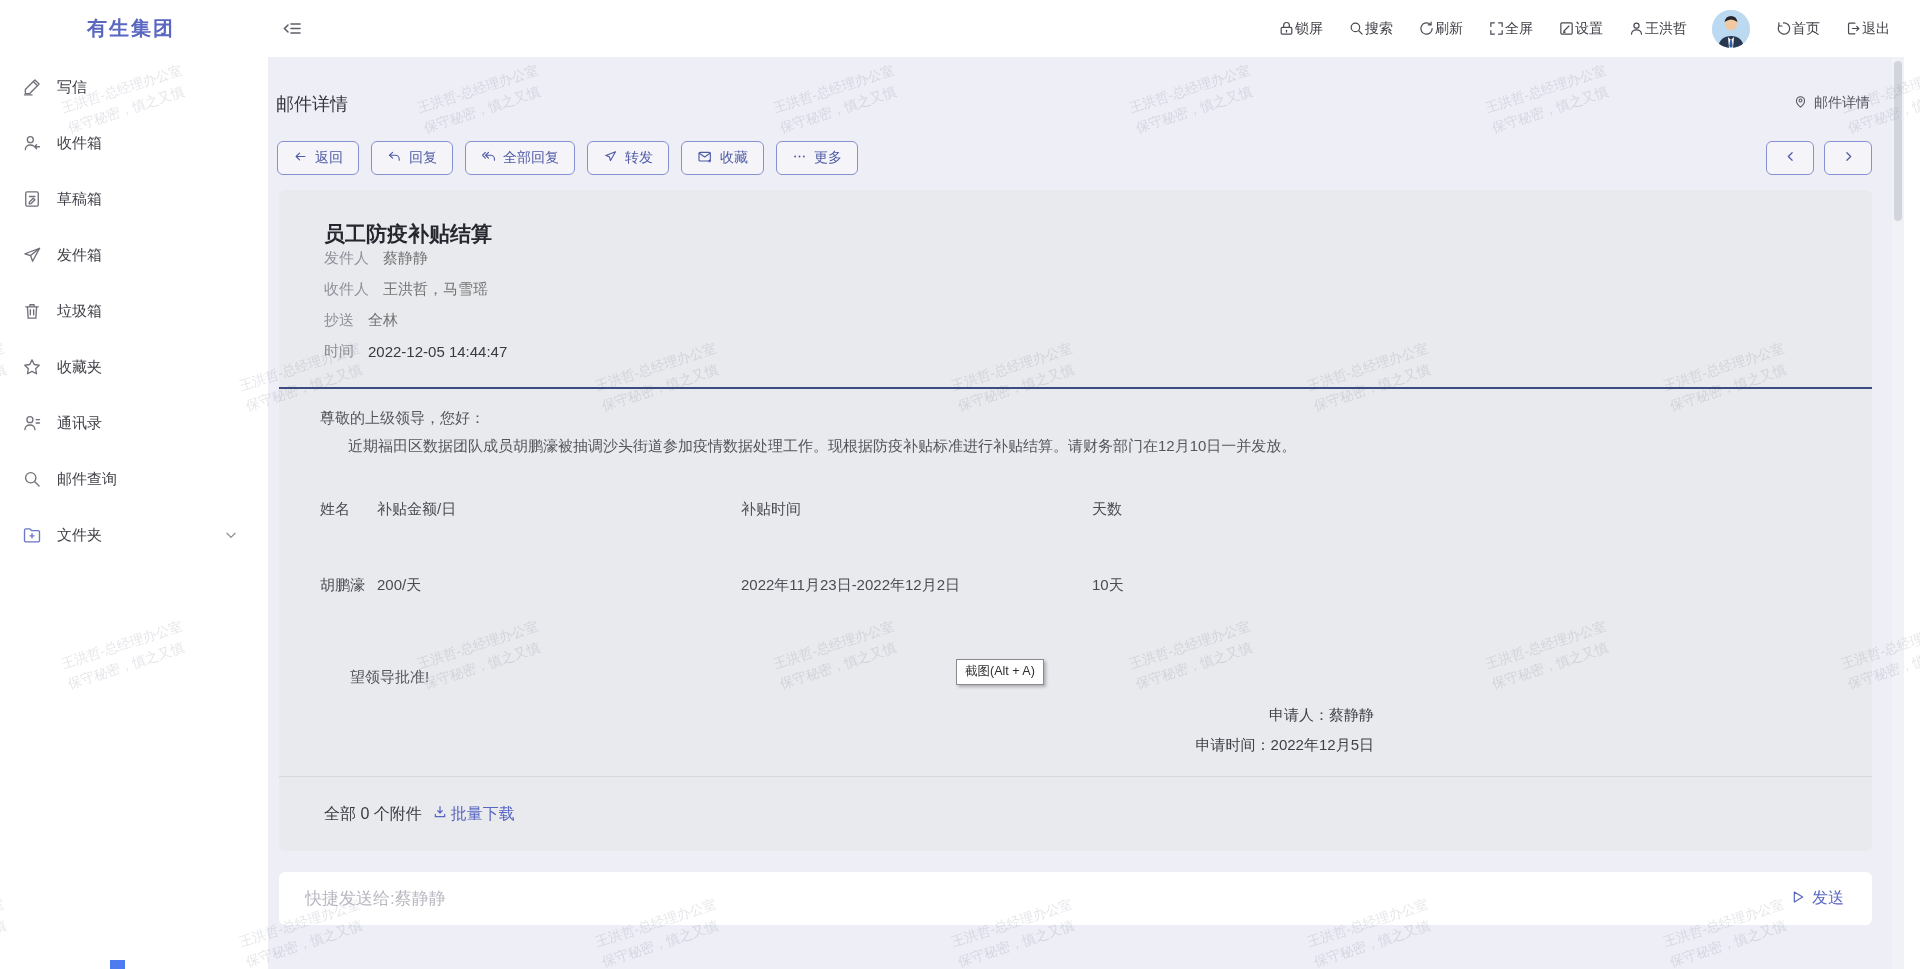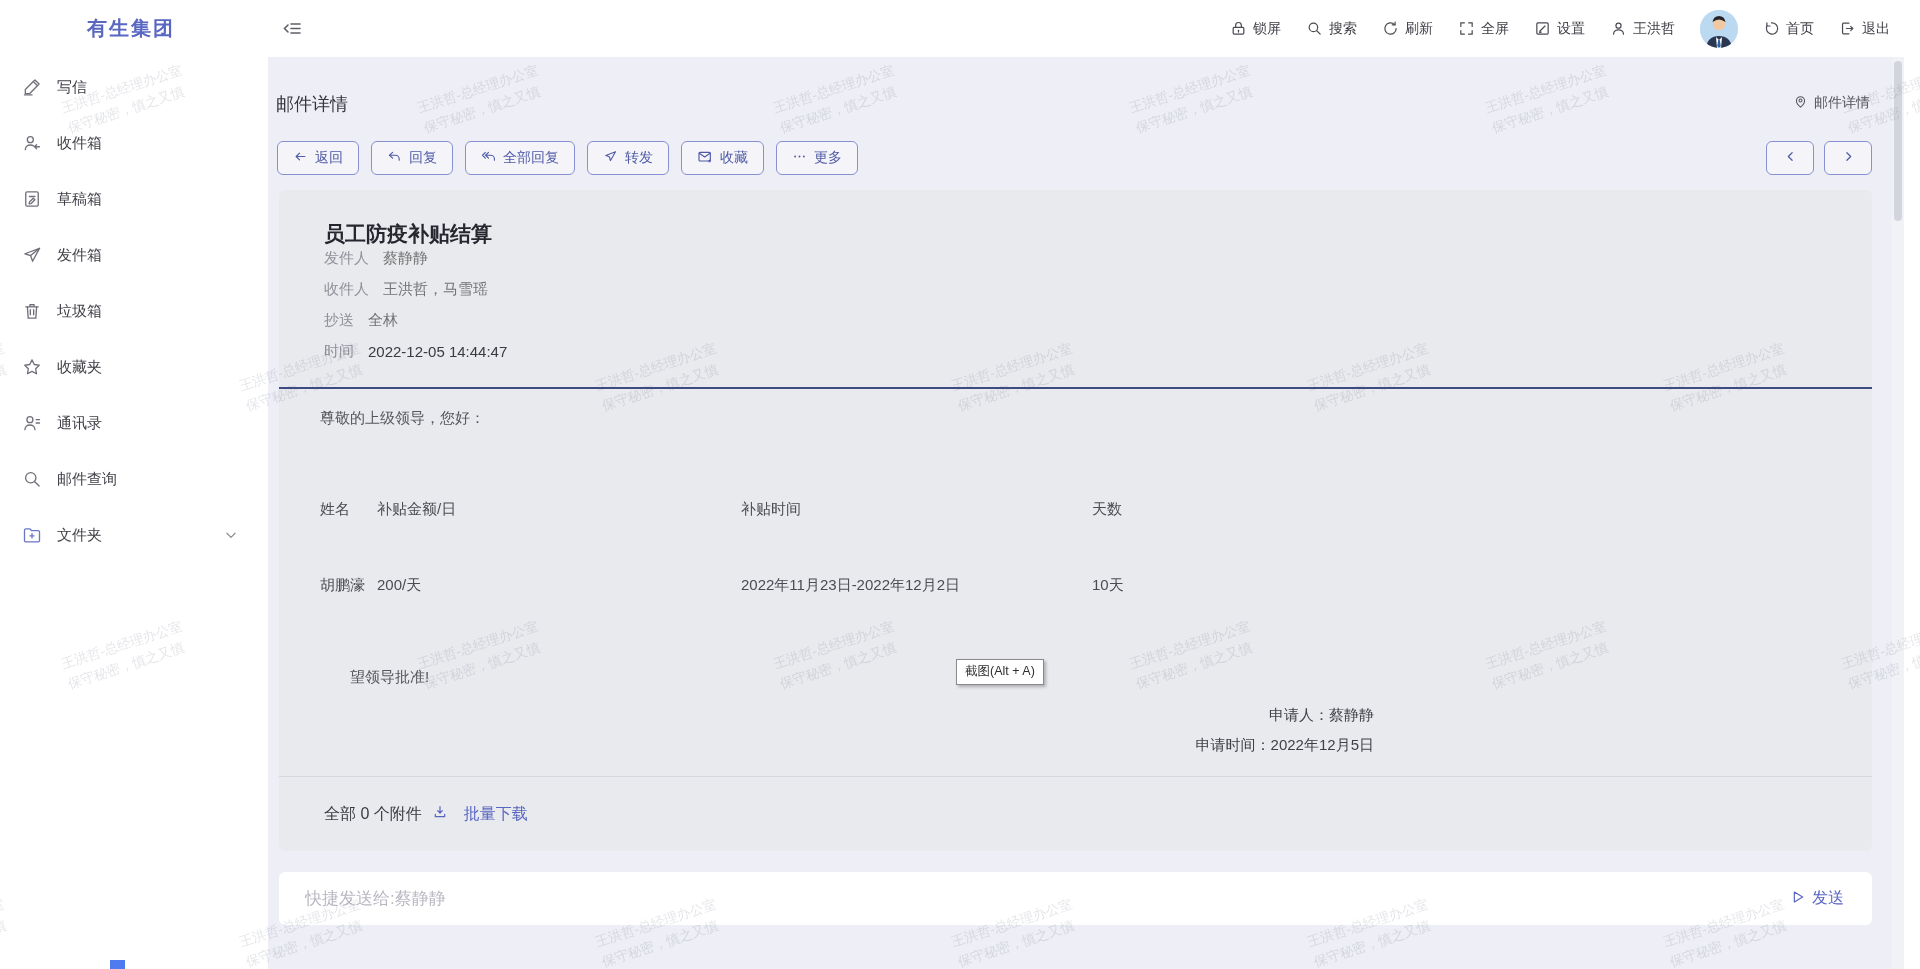--- a/index.html
+++ b/index.html
@@ -6,21 +6,21 @@
   html,body { background:#fff; }
   body { font-family:"Liberation Sans","DejaVu Sans",sans-serif; }
   .screen { position:relative; width:1920px; height:969px; overflow:hidden; background:#fff; }
 
   
   .top-header { position:absolute; left:0; top:0; width:1920px; height:57px; background:#fff; z-index:5; }
   .logo { position:absolute; left:0; top:0; width:262px; height:57px; display:flex; align-items:center; justify-content:center;
           color:#5a67c1; font-size:20px; font-weight:600; letter-spacing:2px; }
   .collapse-btn { position:absolute; left:280px; top:17px; width:24px; height:24px; cursor:pointer; color:#5f5f68; }
   .header-actions { position:absolute; right:30px; top:0; height:57px; display:flex; align-items:center; gap:25px; }
-  .h-item { display:flex; align-items:center; gap:6px; color:#3e3e46; font-size:14px; cursor:pointer; }
+  .h-item { display:flex; align-items:center; gap:0; color:#3e3e46; font-size:14px; cursor:pointer; }
   .h-item svg { display:block; }
   .avatar { width:38px; height:38px; border-radius:50%; overflow:hidden; background:#cfe3f5; cursor:pointer; }
 
   
   .sidebar { position:absolute; left:0; top:57px; width:268px; height:912px; background:#fff; z-index:4; }
   .side-item { position:absolute; left:0; width:262px; height:46px; display:flex; align-items:center; cursor:pointer; }
   .side-item .s-icon { position:absolute; left:22px; width:20px; height:20px; color:#70707a; }
   .side-item .s-label { position:absolute; left:57px; font-size:15px; color:#3e3e46; }
   .side-item .s-chevron { position:absolute; right:24px; width:14px; height:14px; color:#8a8a93; }
   .s-icon.accent { color:#6a76c9; }
@@ -45,21 +45,21 @@
   .meta-plain { color:#3a3a42; }
   .mail-divider { position:absolute; left:0; top:197px; width:1593px; height:2px; background:#3c4b82; }
   .greeting { position:absolute; left:41px; top:219px; font-size:15px; color:#55555d; }
   .paragraph { position:absolute; left:69px; top:247px; font-size:15px; color:#55555d; }
   .tbl-cell { position:absolute; font-size:15px; color:#4b4b53; white-space:nowrap; }
   .closing { position:absolute; left:71px; top:478px; font-size:15px; color:#55555d; }
   .applicant-block { position:absolute; left:645px; top:510px; width:450px; text-align:right; font-size:15px; color:#3f3f47; line-height:30px; }
   .attach-footer { position:absolute; left:0; top:586px; width:1593px; height:75px; border-top:1px solid #d6d6de;
                    display:flex; align-items:center; padding-left:45px; gap:10px; }
   .attach-summary { font-size:16px; color:#3a3a42; }
-  .attach-link { display:flex; gap:16px; font-size:16px; color:#5966c1; cursor:pointer; }
+  .attach-link { display:flex; gap:3px; font-size:16px; color:#5966c1; cursor:pointer; }
 
   
   .capture-tooltip { position:absolute; left:710px; top:602px; background:#fff; border:1px solid #8a8a8a;
                      box-shadow:2px 2px 3px rgba(0,0,0,0.25); padding:3px 8px 4px; font-size:12.5px; color:#2e2e2e; z-index:60; }
 
   
   .quick-send { position:absolute; left:33px; top:815px; width:1593px; height:53px; background:#fff; border-radius:6px; }
   .qs-input { position:absolute; left:0; top:0; width:100%; height:100%; border:none; outline:none; background:transparent;
               padding:0 120px 0 26px; font-size:17px; color:#3a3a42; font-family:inherit; }
   .qs-input::placeholder { color:#b8b8c2; }
@@ -384,20 +384,21 @@
         <span class="meta-value">全林</span>
       </div>
       <div class="meta-row" style="top:149px">
         <span class="meta-label">时间</span>
         <span class="meta-plain">2022-12-05 14:44:47</span>
       </div>
 
       <div class="mail-divider"></div>
 
       <p class="greeting">尊敬的上级领导，您好：</p>
+      <p class="paragraph">近期福田区数据团队成员胡鹏濠被抽调沙头街道参加疫情数据处理工作。现根据防疫补贴标准进行补贴结算。请财务部门在12月10日一并发放。</p>
 
       <div>
         <span class="tbl-cell" style="left:41px;top:310px">姓名</span>
         <span class="tbl-cell" style="left:98px;top:310px">补贴金额/日</span>
         <span class="tbl-cell" style="left:462px;top:310px">补贴时间</span>
         <span class="tbl-cell" style="left:813px;top:310px">天数</span>
 
         <span class="tbl-cell" style="left:41px;top:386px">胡鹏濠</span>
         <span class="tbl-cell" style="left:98px;top:386px">200/天</span>
         <span class="tbl-cell" style="left:462px;top:386px">2022年11月23日-2022年12月2日</span>

